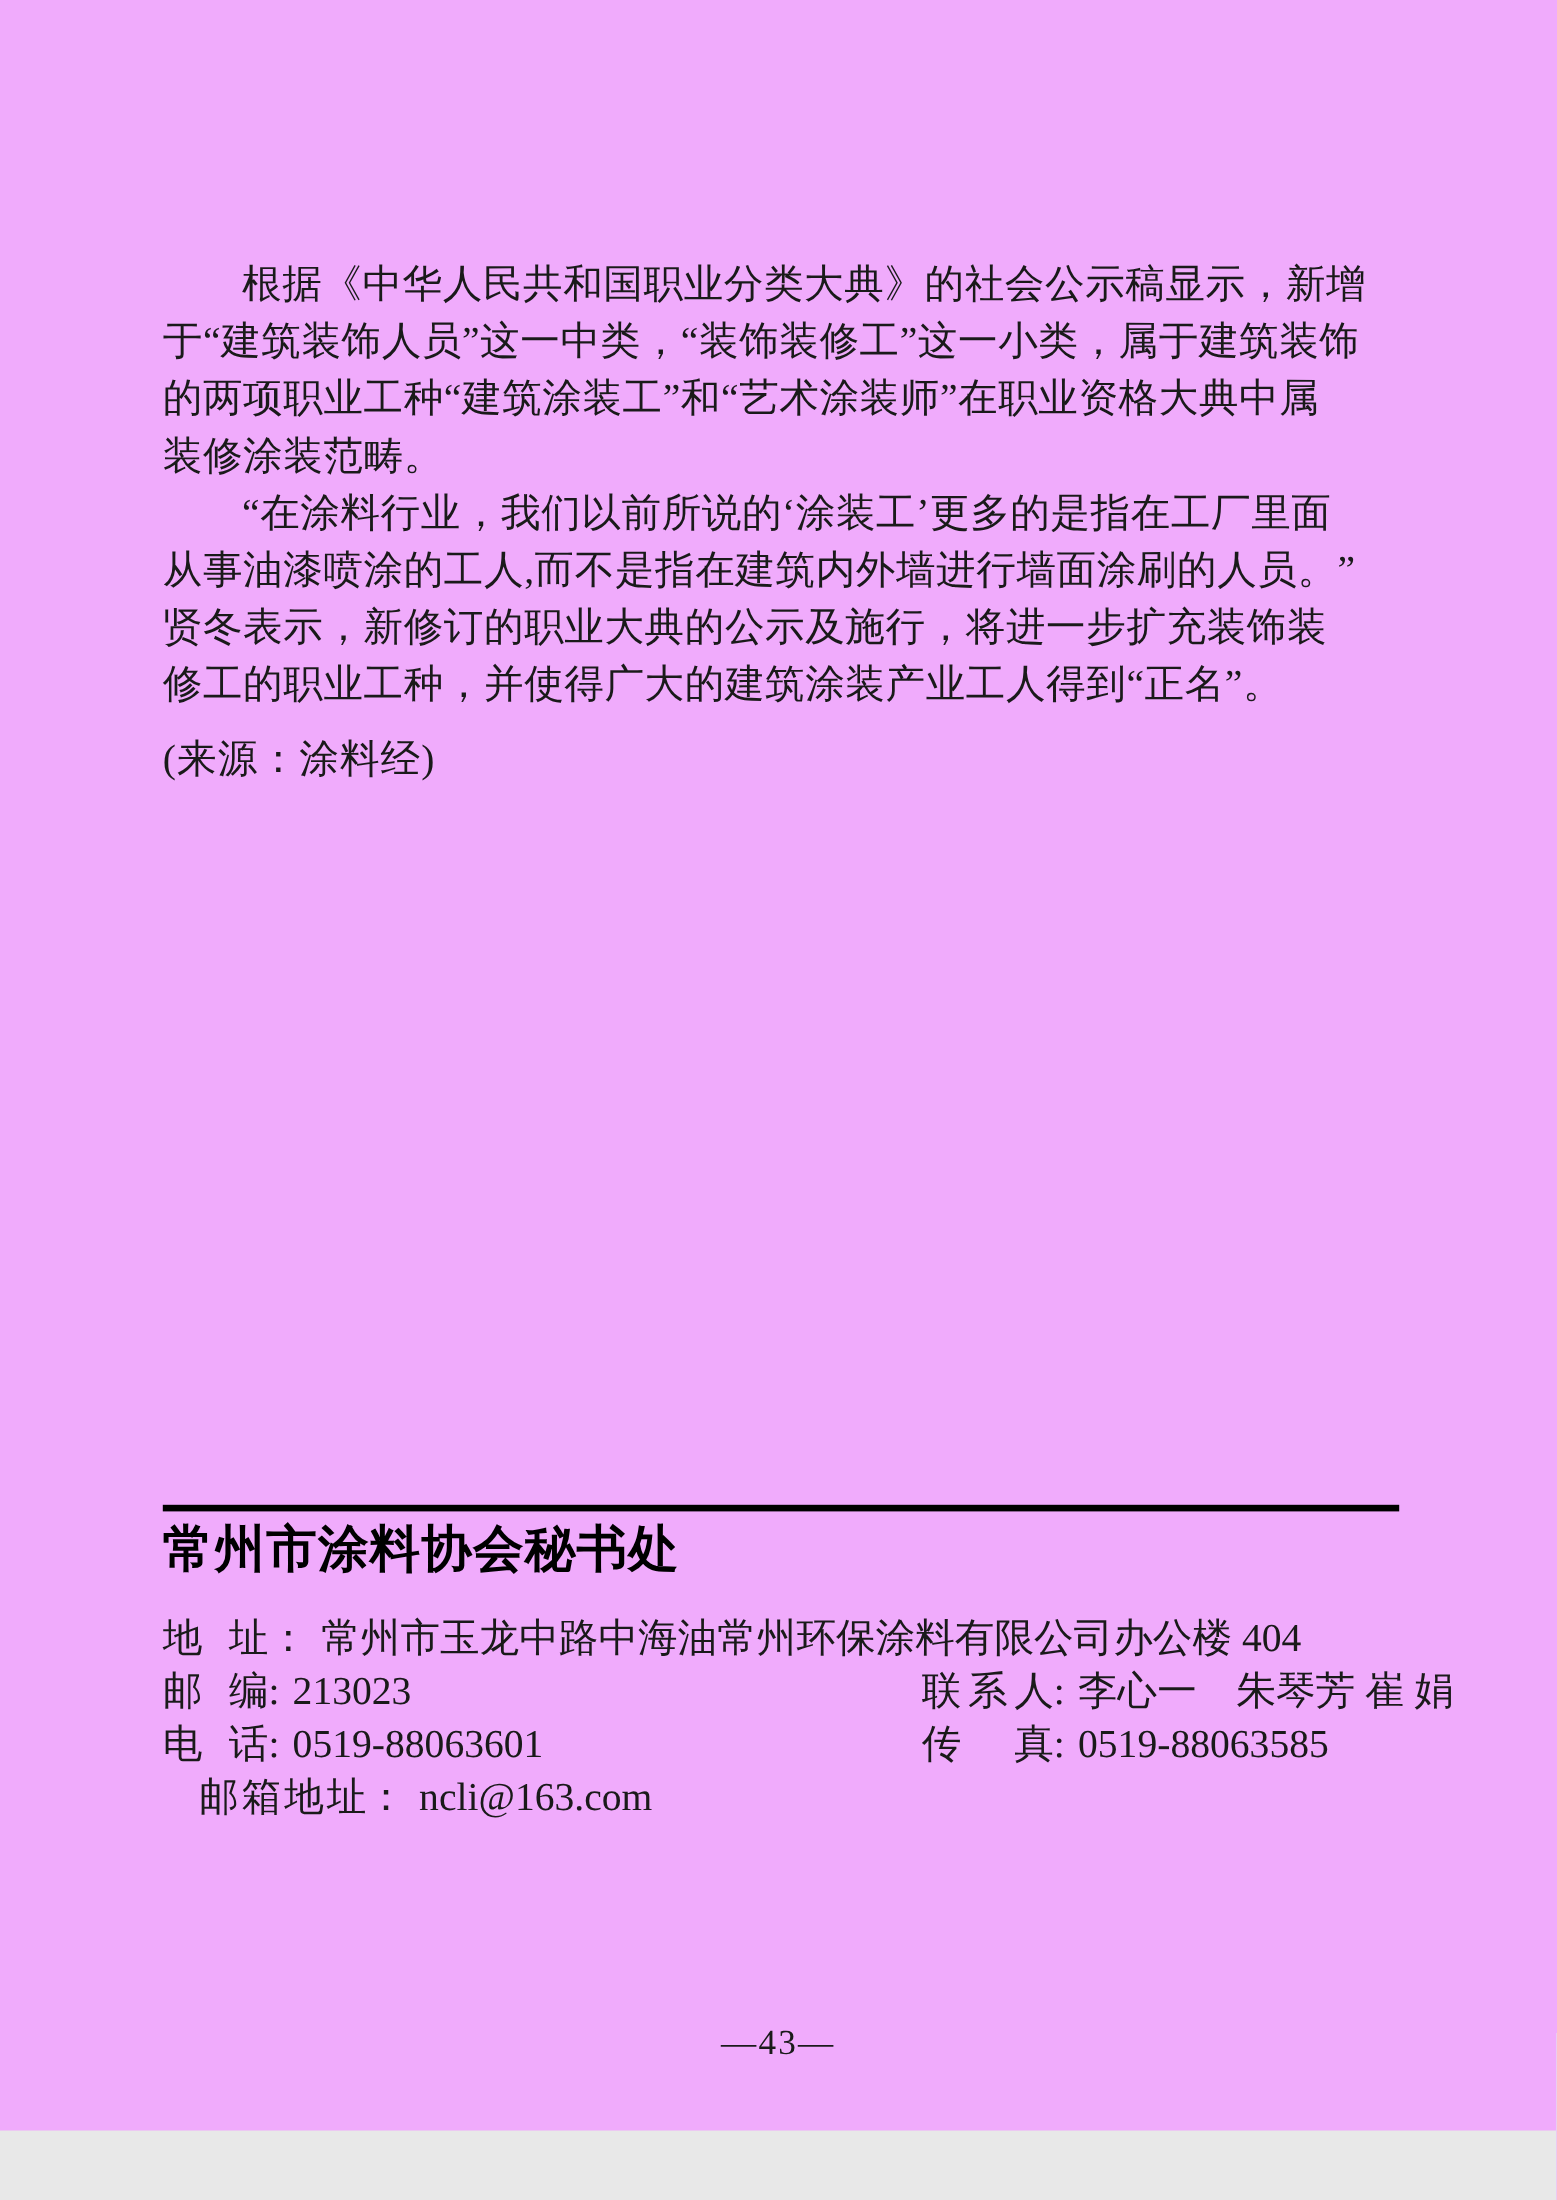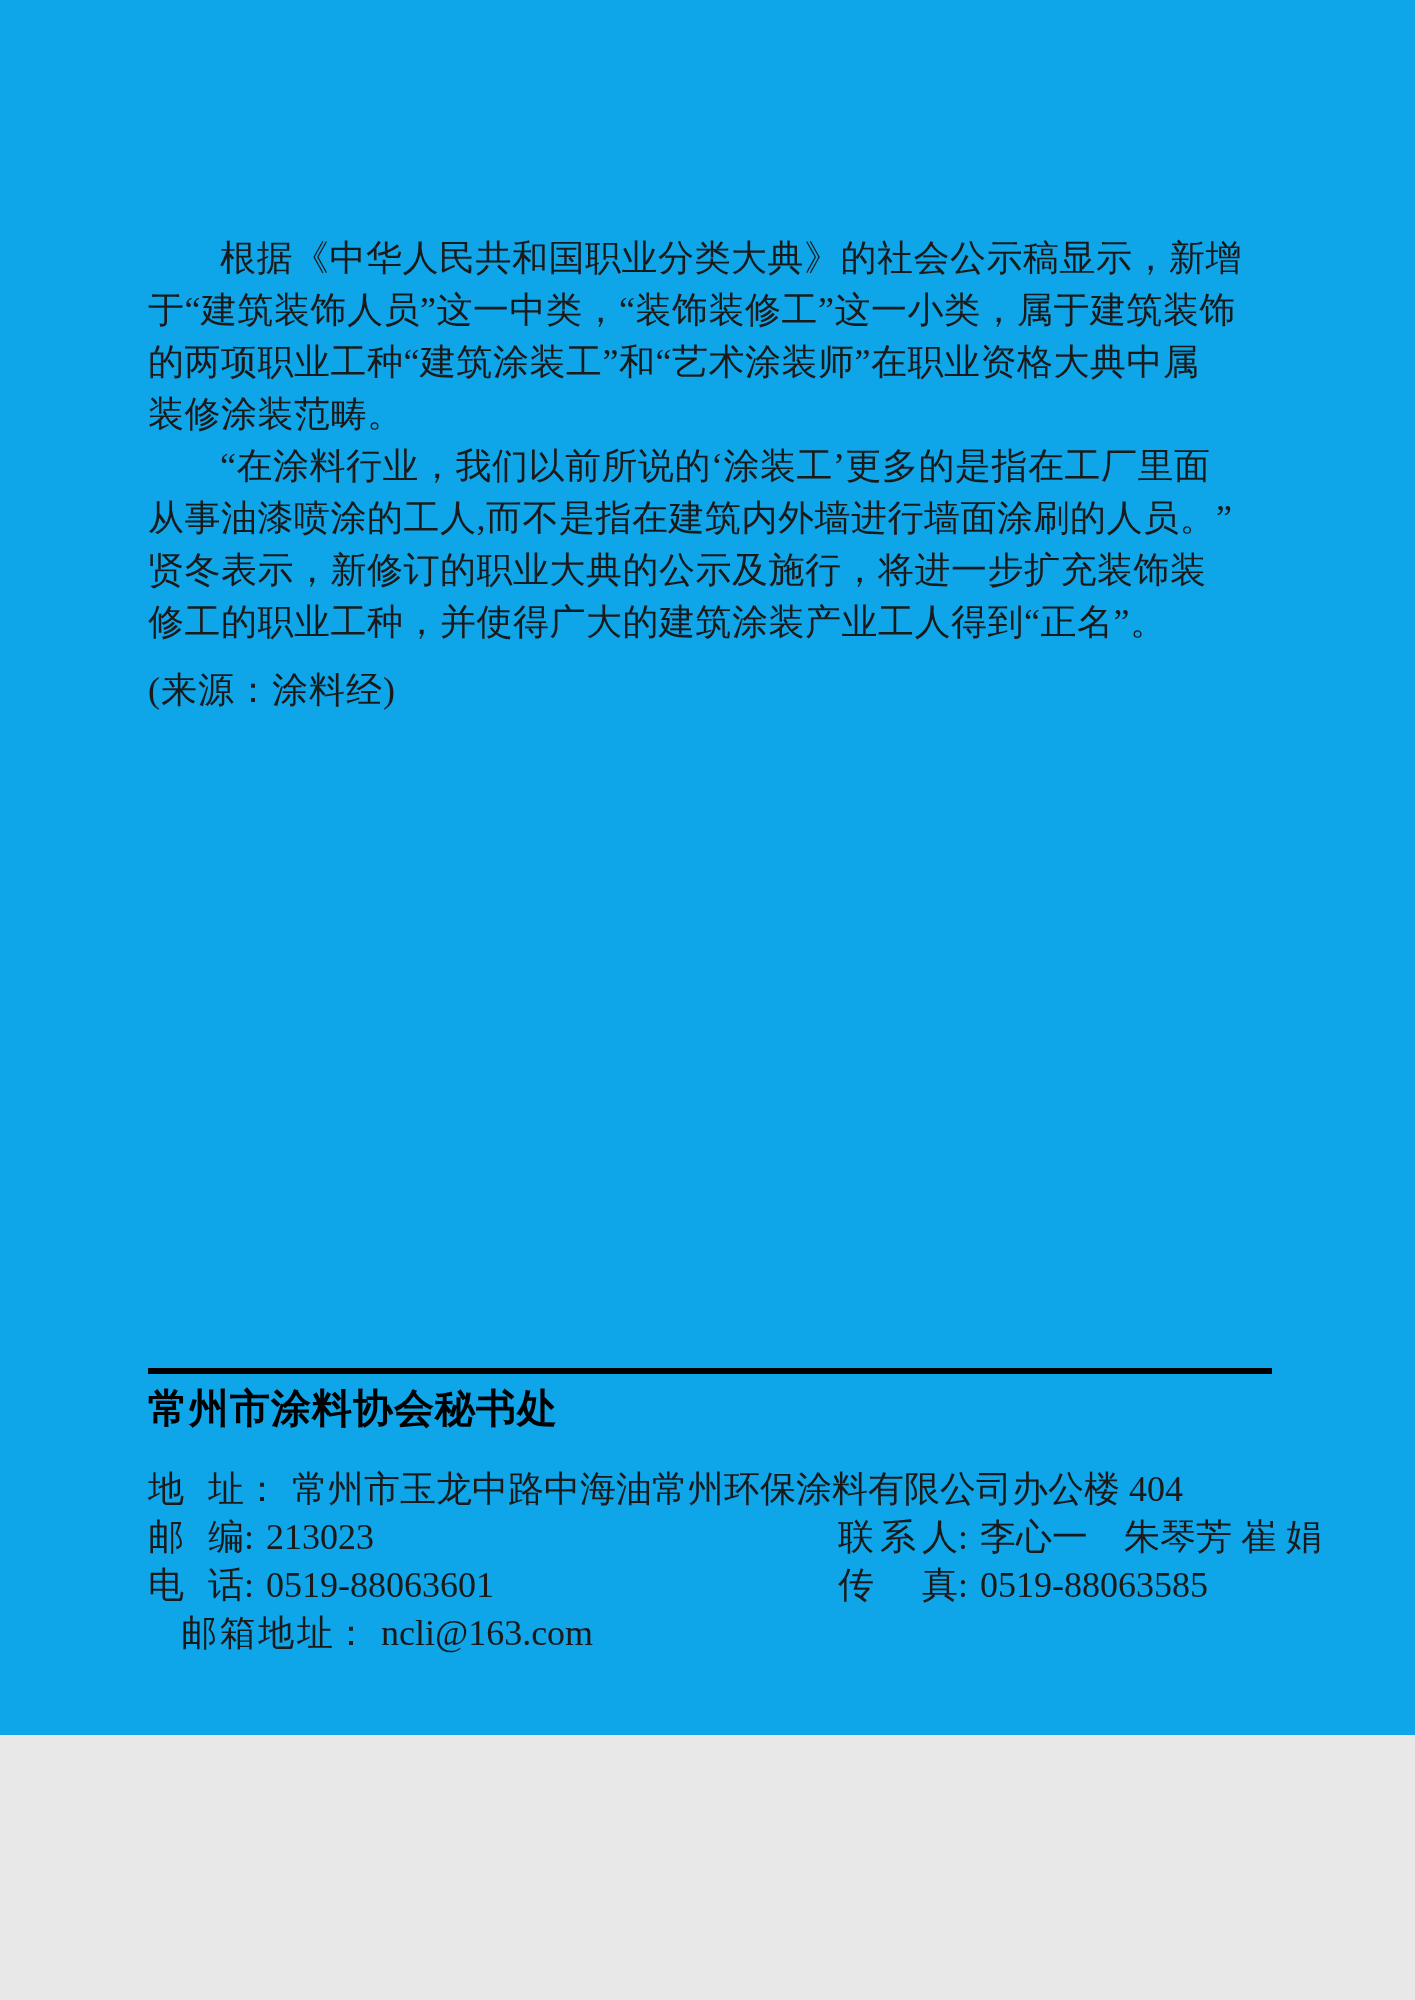--- a/index.html
+++ b/index.html
@@ -1,20 +1,20 @@
 <!DOCTYPE html>
 <html><head>
 <meta charset="utf-8">
 <style>
   html,body { margin:0; padding:0; background:#e8e8e8; }
   .page {
     position:relative;
-    width:1415px; height:1735px;
+    width:1415px; height:1937px;
     margin:0 auto;
-    background:#0ea5e9;
+    background:#f0abfc;
     color:#1a1a1a;
     font-family:"Liberation Serif","DejaVu Serif",serif;
     overflow:hidden;
   }
   .body-text {
     position:absolute;
     left:148px; top:232px;
     width:1130px;
     font-size:36px;
     line-height:52px;
@@ -36,21 +36,21 @@
   .footer {
     position:absolute;
     left:148px; top:1368px;
     width:1124px;
   }
   .rule { height:6px; background:#000; }
   .org-name {
     margin:10px 0 0 0;
     font-family:"Liberation Sans","DejaVu Sans",sans-serif;
     font-weight:bold;
-    font-size:40px;
+    font-size:46px;
     line-height:48px;
     color:#000;
     letter-spacing:1px;
   }
   .contact-rows { margin-top:33px; font-size:36px; }
   .frow {
     position:relative;
     height:48px; line-height:48px;
     white-space:nowrap;
     font-family:Liberation Serif, serif;

